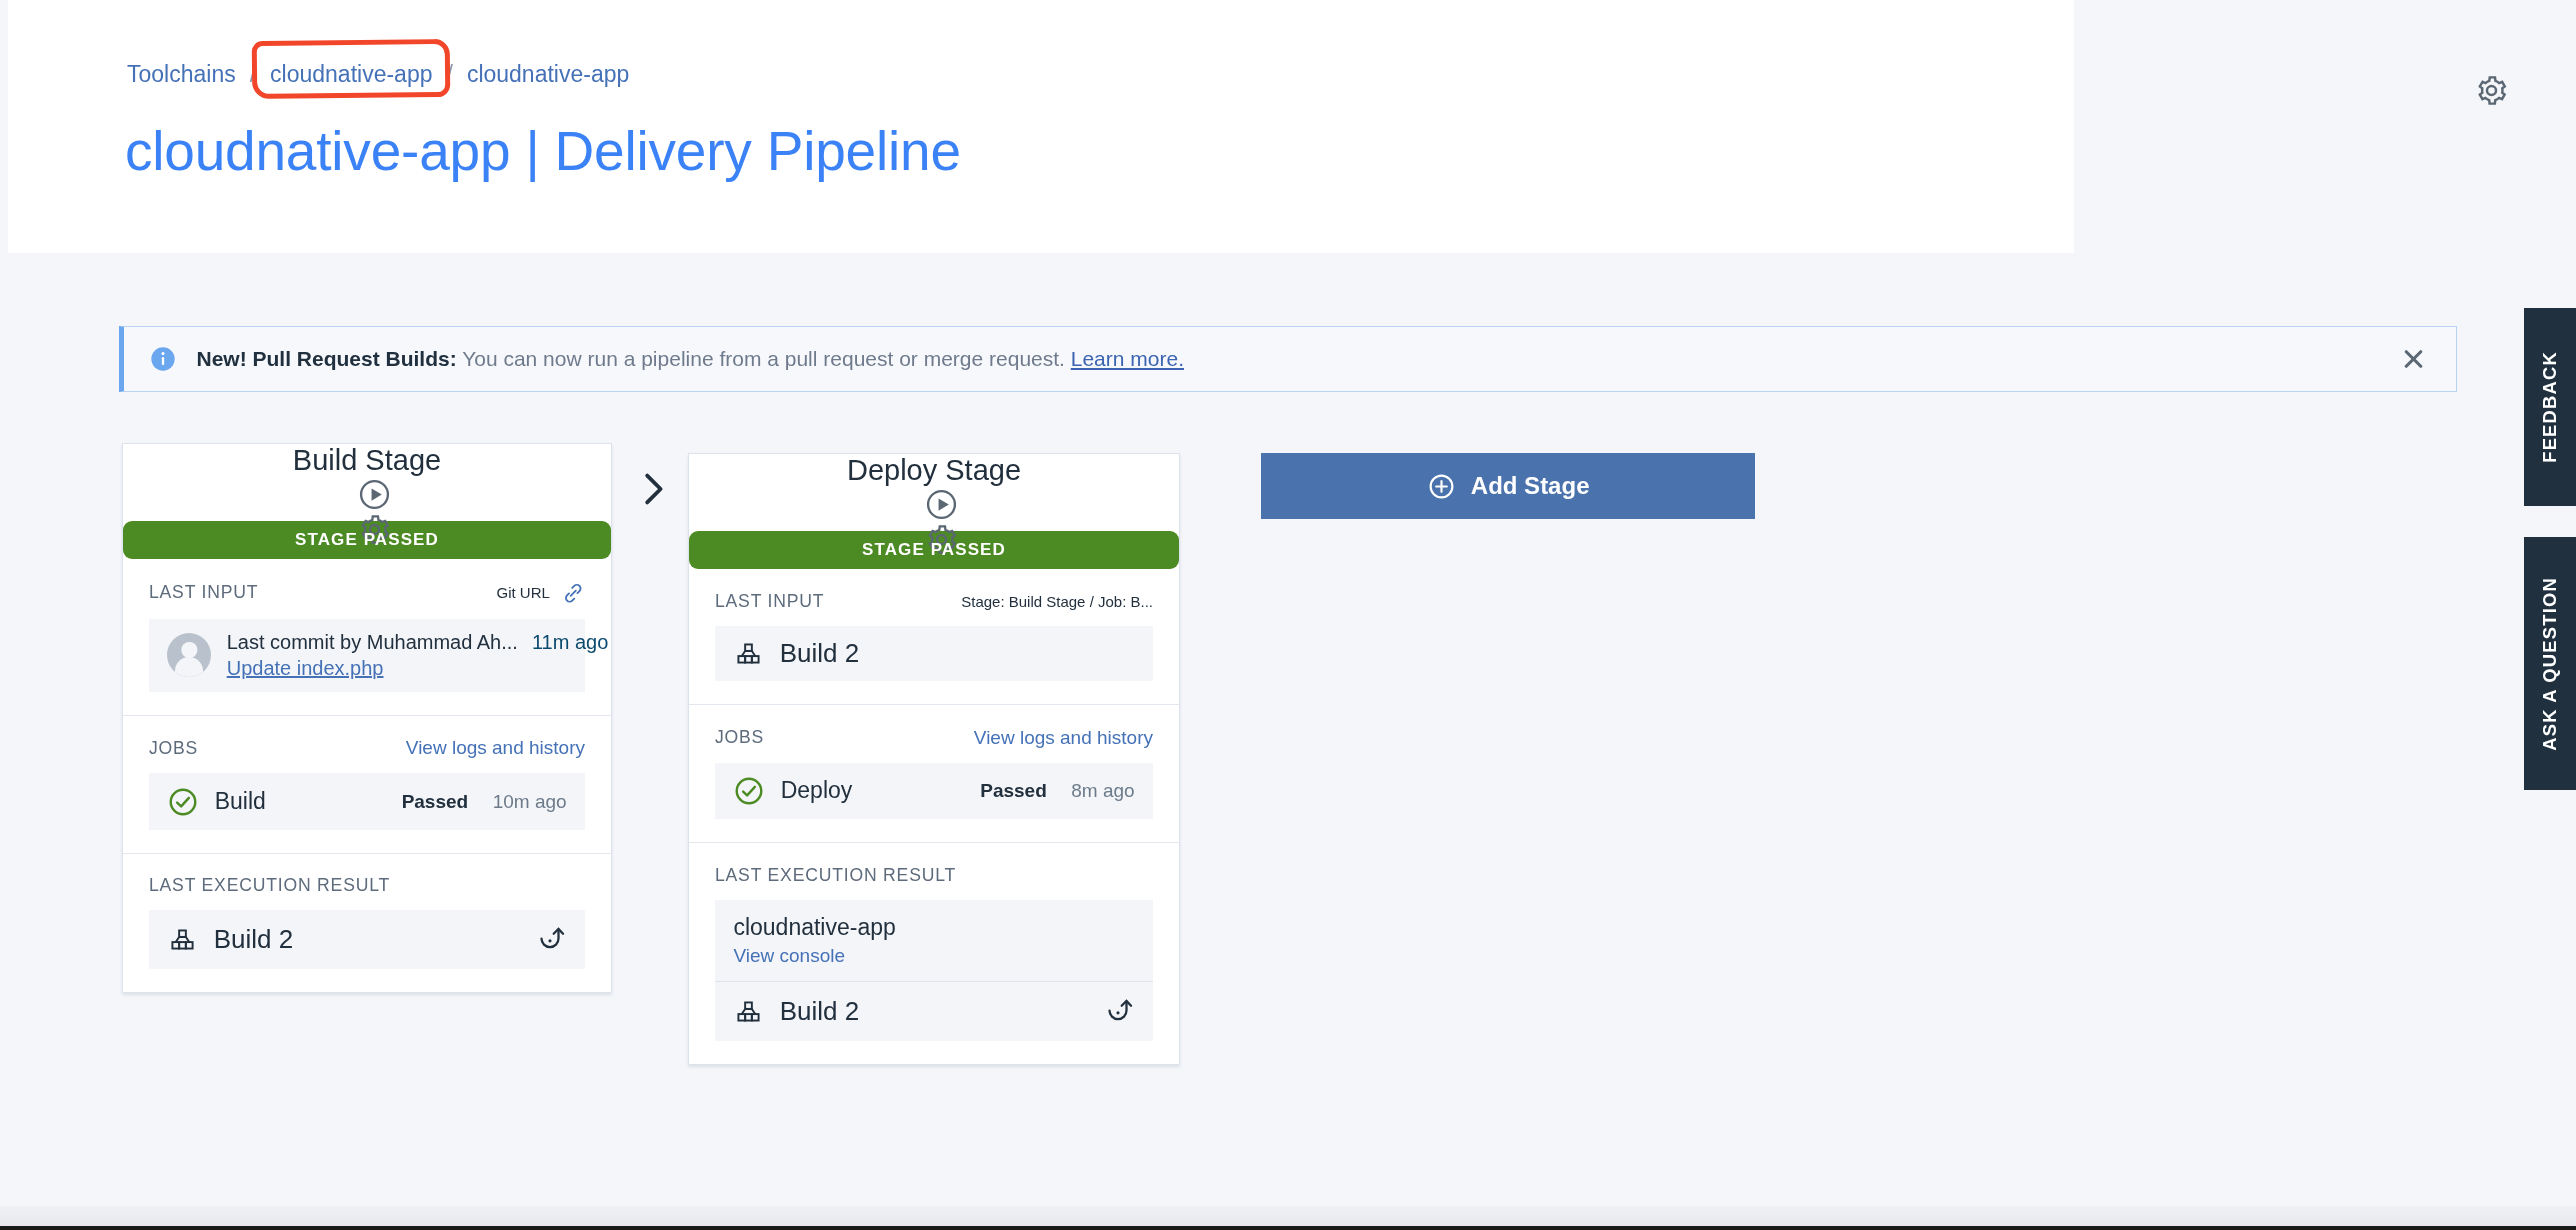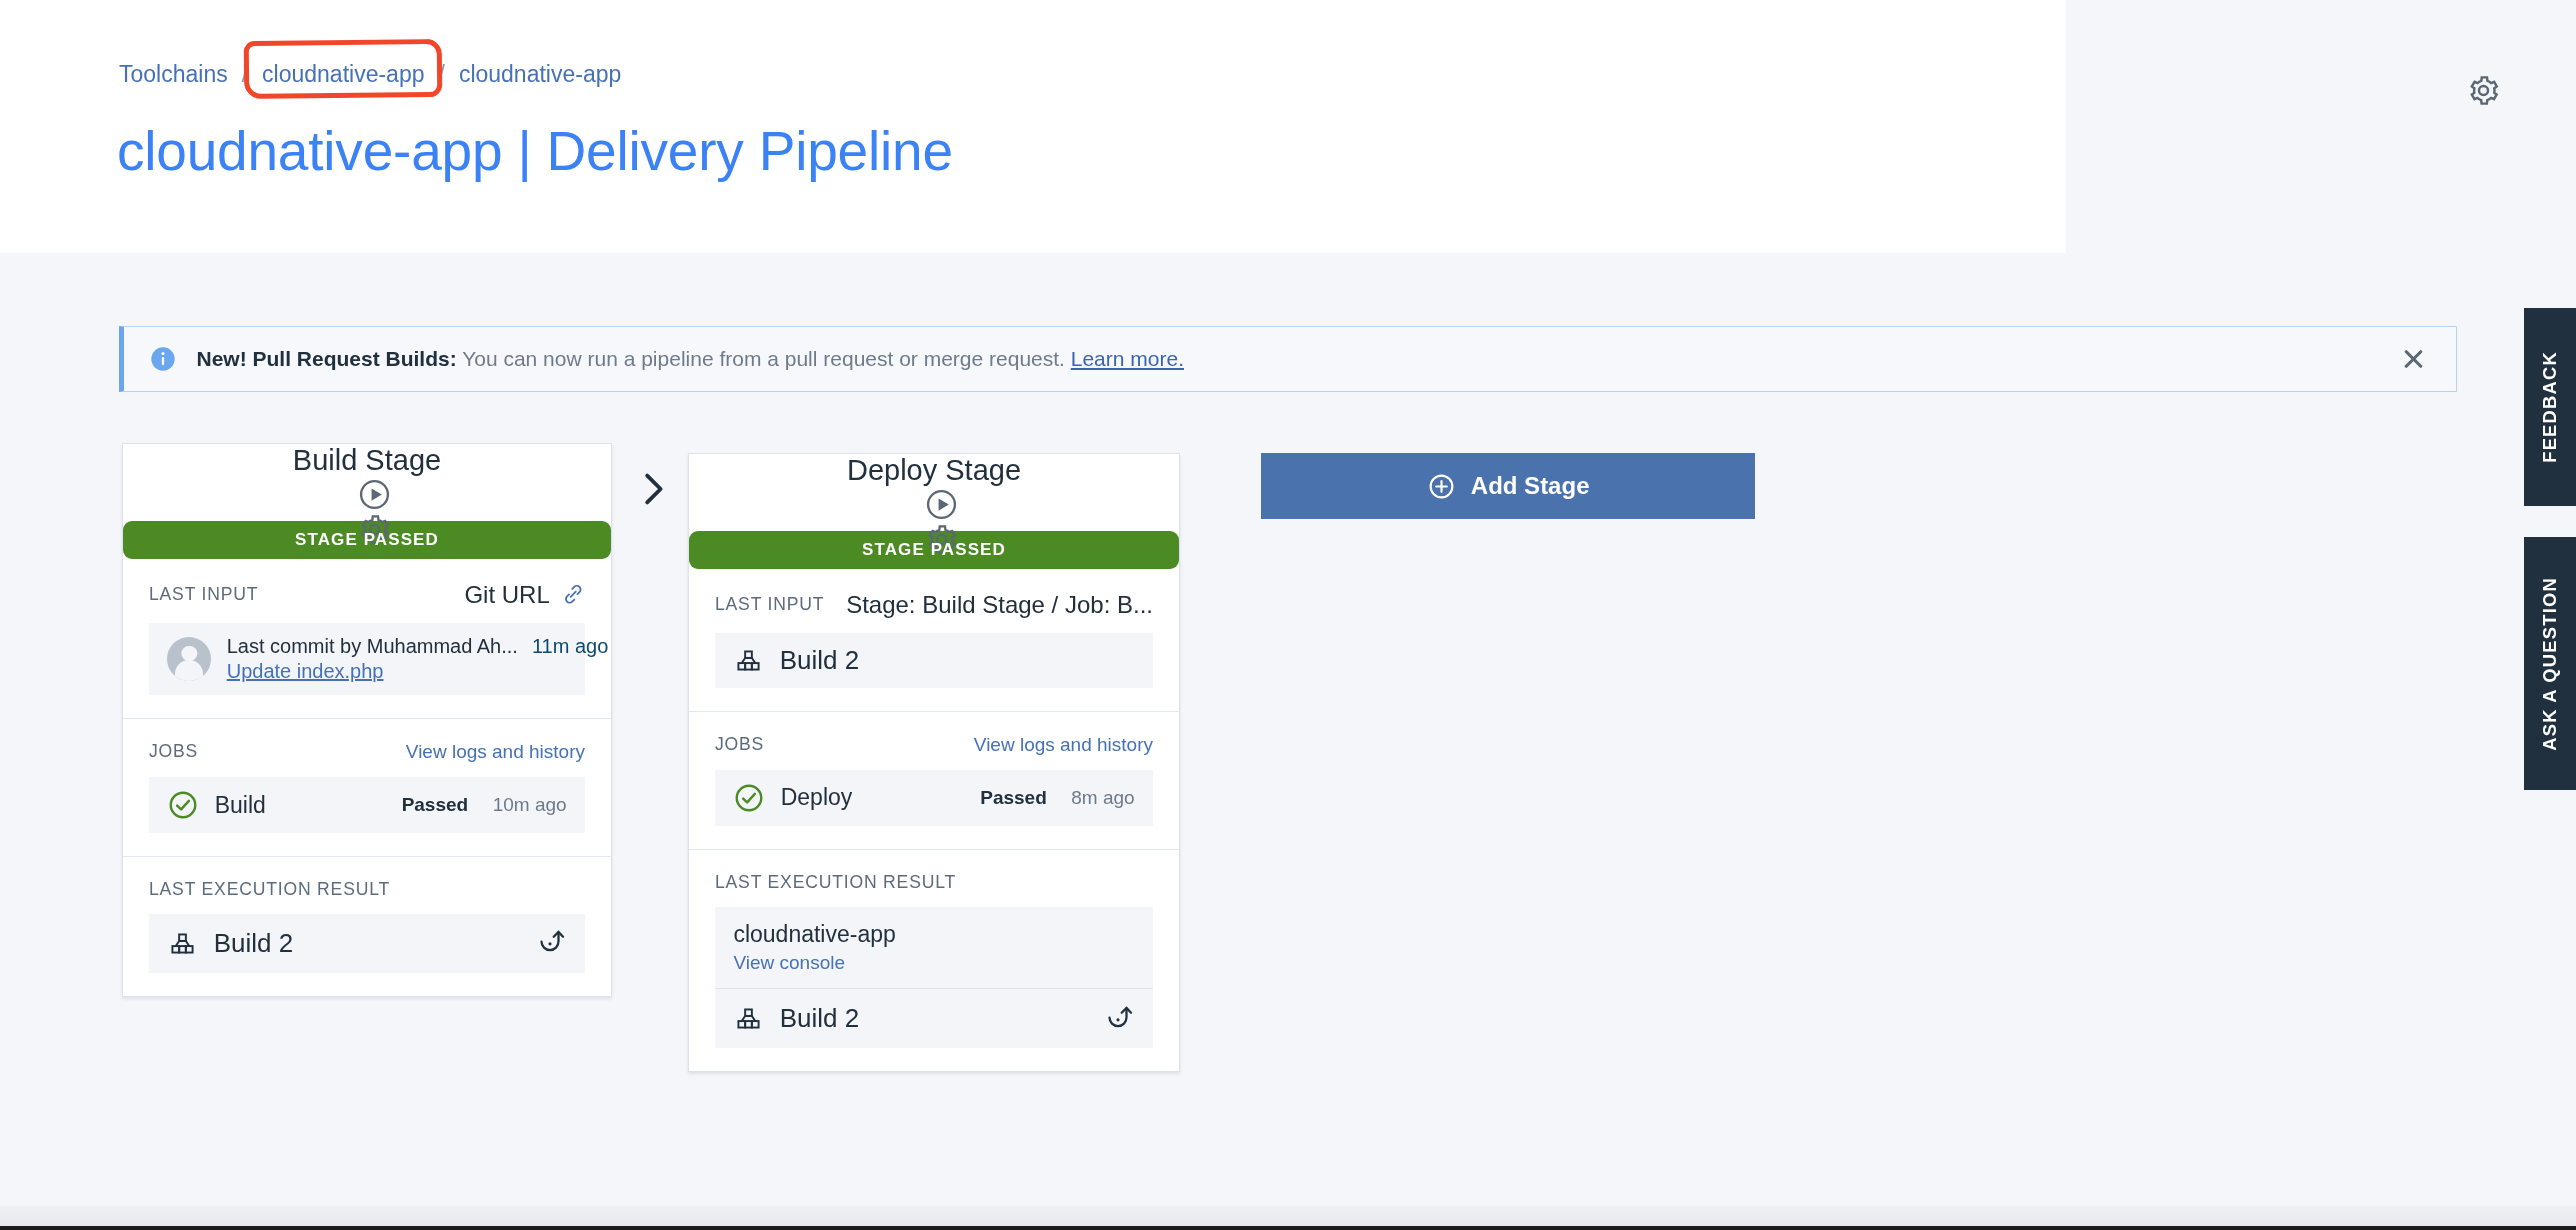--- a/index.html
+++ b/index.html
@@ -6,21 +6,21 @@
   html, body {
     width: 2576px; height: 1230px;
     font-family: "Liberation Sans", sans-serif;
     background: #f4f6fa;
     overflow: hidden;
   }
   .page { position: relative; width: 2576px; height: 1230px; }
 
   
   .header {
-    position: absolute; left: 0; top: 0;
+    position: absolute; left: 8px; top: 0;
     width: 2066px; height: 253px;
     background: #ffffff;
   }
   .breadcrumb {
     position: absolute; left: 119px; top: 61px;
     display: flex; align-items: center; gap: 0px;
     font-size: 23px; color: #4571b7;
   }
   .crumb { color: #4571b7; cursor: pointer; white-space: nowrap; }
   .crumb-sep { color: #8d99ab; margin: 0 14px; }
@@ -111,21 +111,21 @@
   .section:last-child { border-bottom: none; }
   .section-head {
     display: flex; align-items: center; justify-content: space-between;
     margin-bottom: 14px;
   }
   .section-label {
     font-size: 17.6px; color: #5d6b7c; letter-spacing: 0.8px;
     white-space: nowrap;
   }
   .section-right {
-    font-size: 24px; color: #22303e; display: flex;
+    font-size: 15px; color: #22303e; display: flex;
     align-items: center; gap: 10.7px; white-space: nowrap;
   }
   .section-right-link {
     font-size: 19px; color: #4571b7; cursor: pointer; white-space: nowrap;
   }
   .link-icon { width: 24.5px; height: 24.5px; cursor: pointer; }
 
   .tile {
     background: #f3f5f9; display: flex; align-items: center;
     padding: 12.3px 18.4px; gap: 15.3px;

